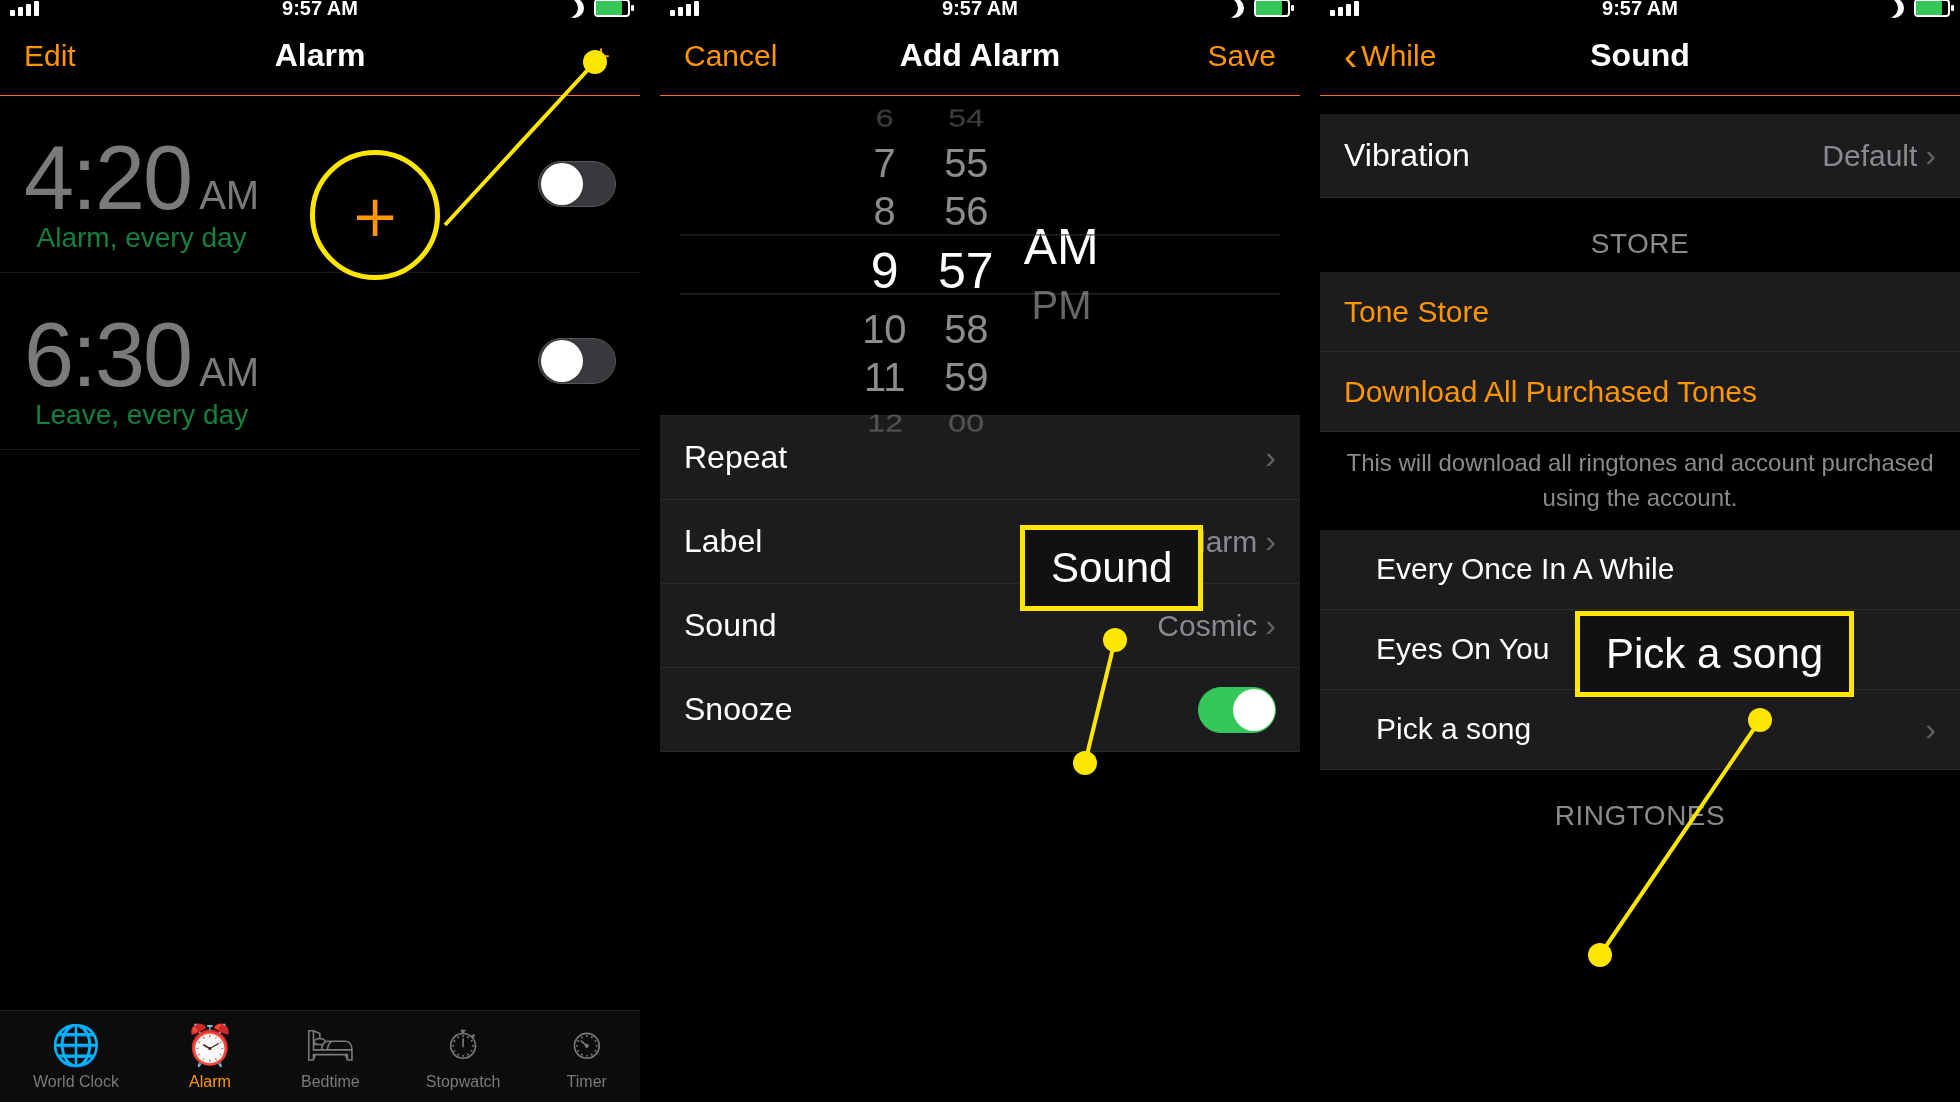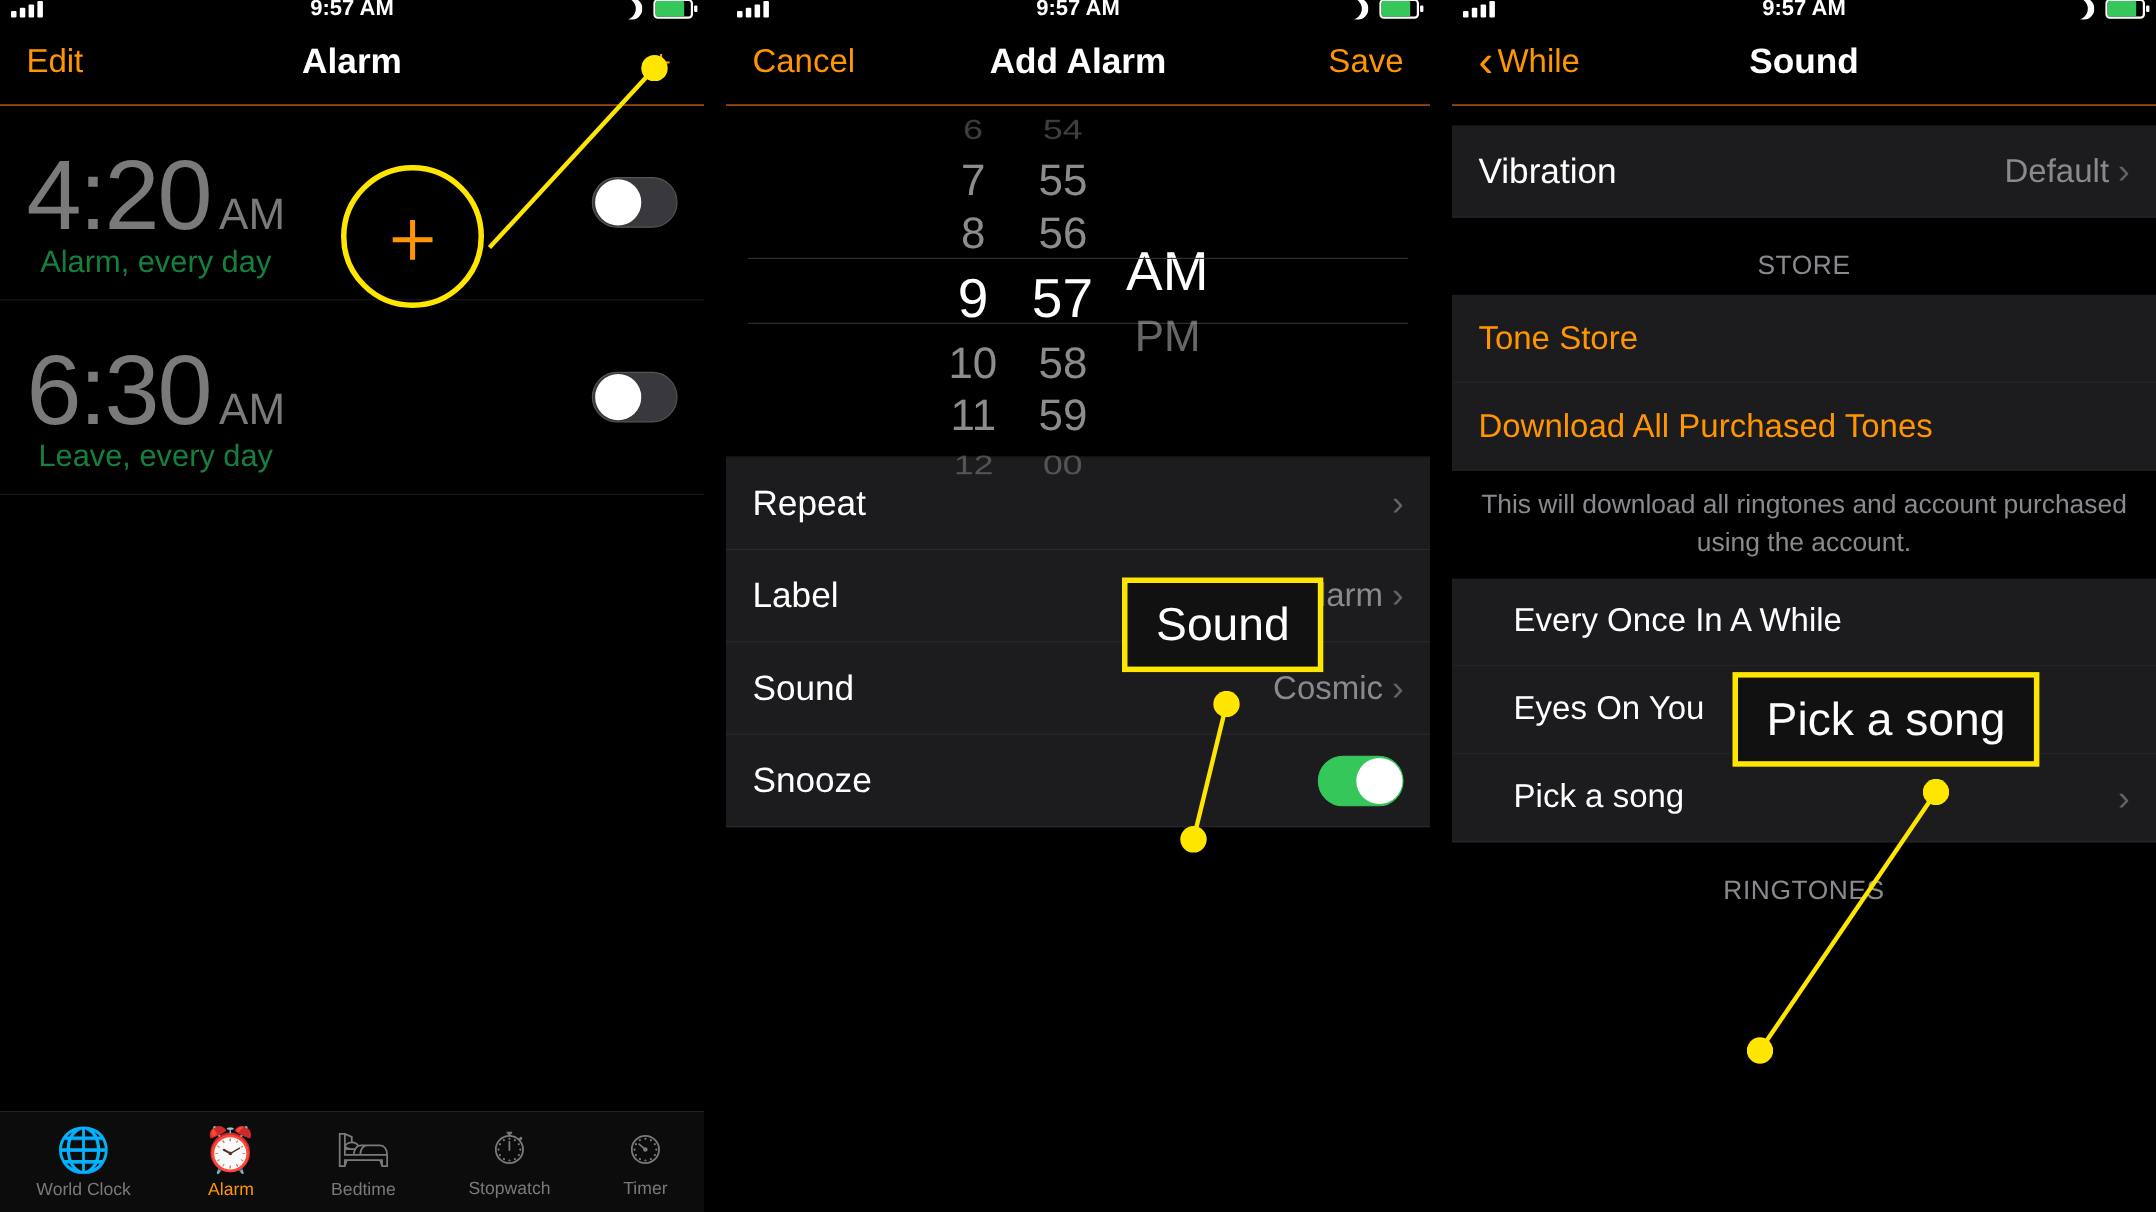--- a/index.html
+++ b/index.html
@@ -64,21 +64,21 @@
 .picker-col.ampm .dim2 { opacity: .4; }
 .seprow { position:absolute; top:50%; left:20px; right:20px; height:60px; border-top:1px solid #333; border-bottom:1px solid #333; transform:translateY(-36%); pointer-events:none;}
 
 
 .slist { background:#1c1c1e; margin-top:0; }
 .srow { height:84px; padding:0 24px; display:flex; align-items:center; justify-content:space-between; border-bottom:1px solid #2a2a2c; }
 .srow .lab { color:#fff; font-size:32px; }
 .srow .val { color:#8a8a8e; font-size:30px; display:flex; align-items:center; gap:8px; }
 .chev { color:#636366; font-size:32px; }
 
-.section-hdr { color:#8a8a8e; font-size:24px; padding: 30px 24px 12px; background:#000; text-transform: uppercase; letter-spacing: .5px;}
+.section-hdr { color:#8a8a8e; font-size:28px; padding: 30px 24px 12px; background:#000; text-transform: uppercase; letter-spacing: .5px;}
 .link-row { height:80px; padding:18px 24px; display:flex; align-items:center; border-bottom:1px solid #2a2a2c; background:#1c1c1e;}
 .link-row .link { color:#ff9500; font-size:30px; }
 .footer-note { color:#8a8a8e; font-size:24px; padding: 14px 24px; line-height:1.45; background:#000;}
 .song-row { height:80px; display:flex; align-items:center; justify-content:space-between; padding: 0 24px 0 56px; border-bottom:1px solid #2a2a2c; background:#1c1c1e; }
 .song-row .song { color:#fff; font-size:30px; }
 
 
 .callout-circle { position:absolute; border:5px solid #ffe600; border-radius:50%; background:rgba(0,0,0,0); display:flex; align-items:center; justify-content:center; pointer-events:none; }
 .callout-circle .plus { color:#ff9500; font-size:70px; font-weight:200; }
 .callout-box { position:absolute; border:5px solid #ffe600; background:#111; color:#fff; font-size:42px; padding: 14px 26px; display:flex; align-items:center; justify-content:center; pointer-events:none; }

